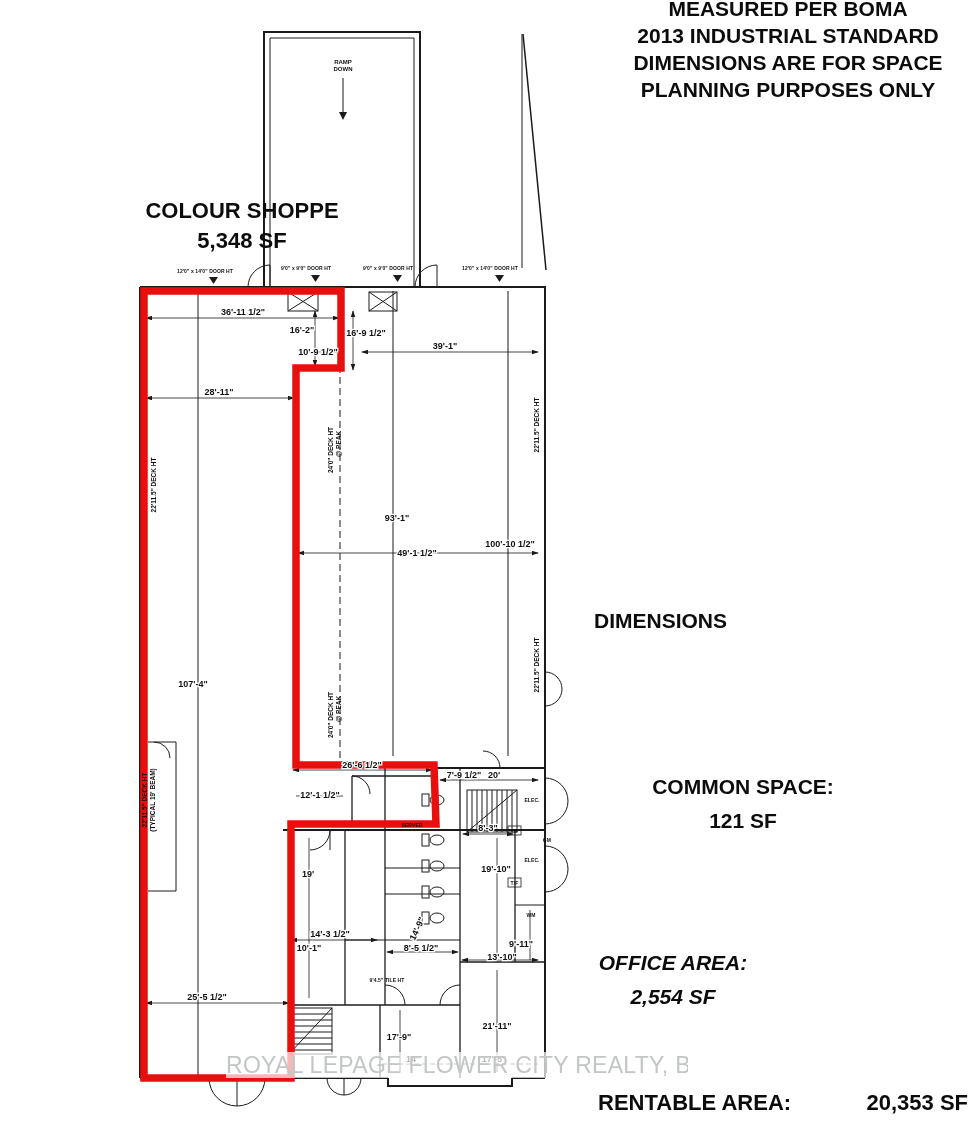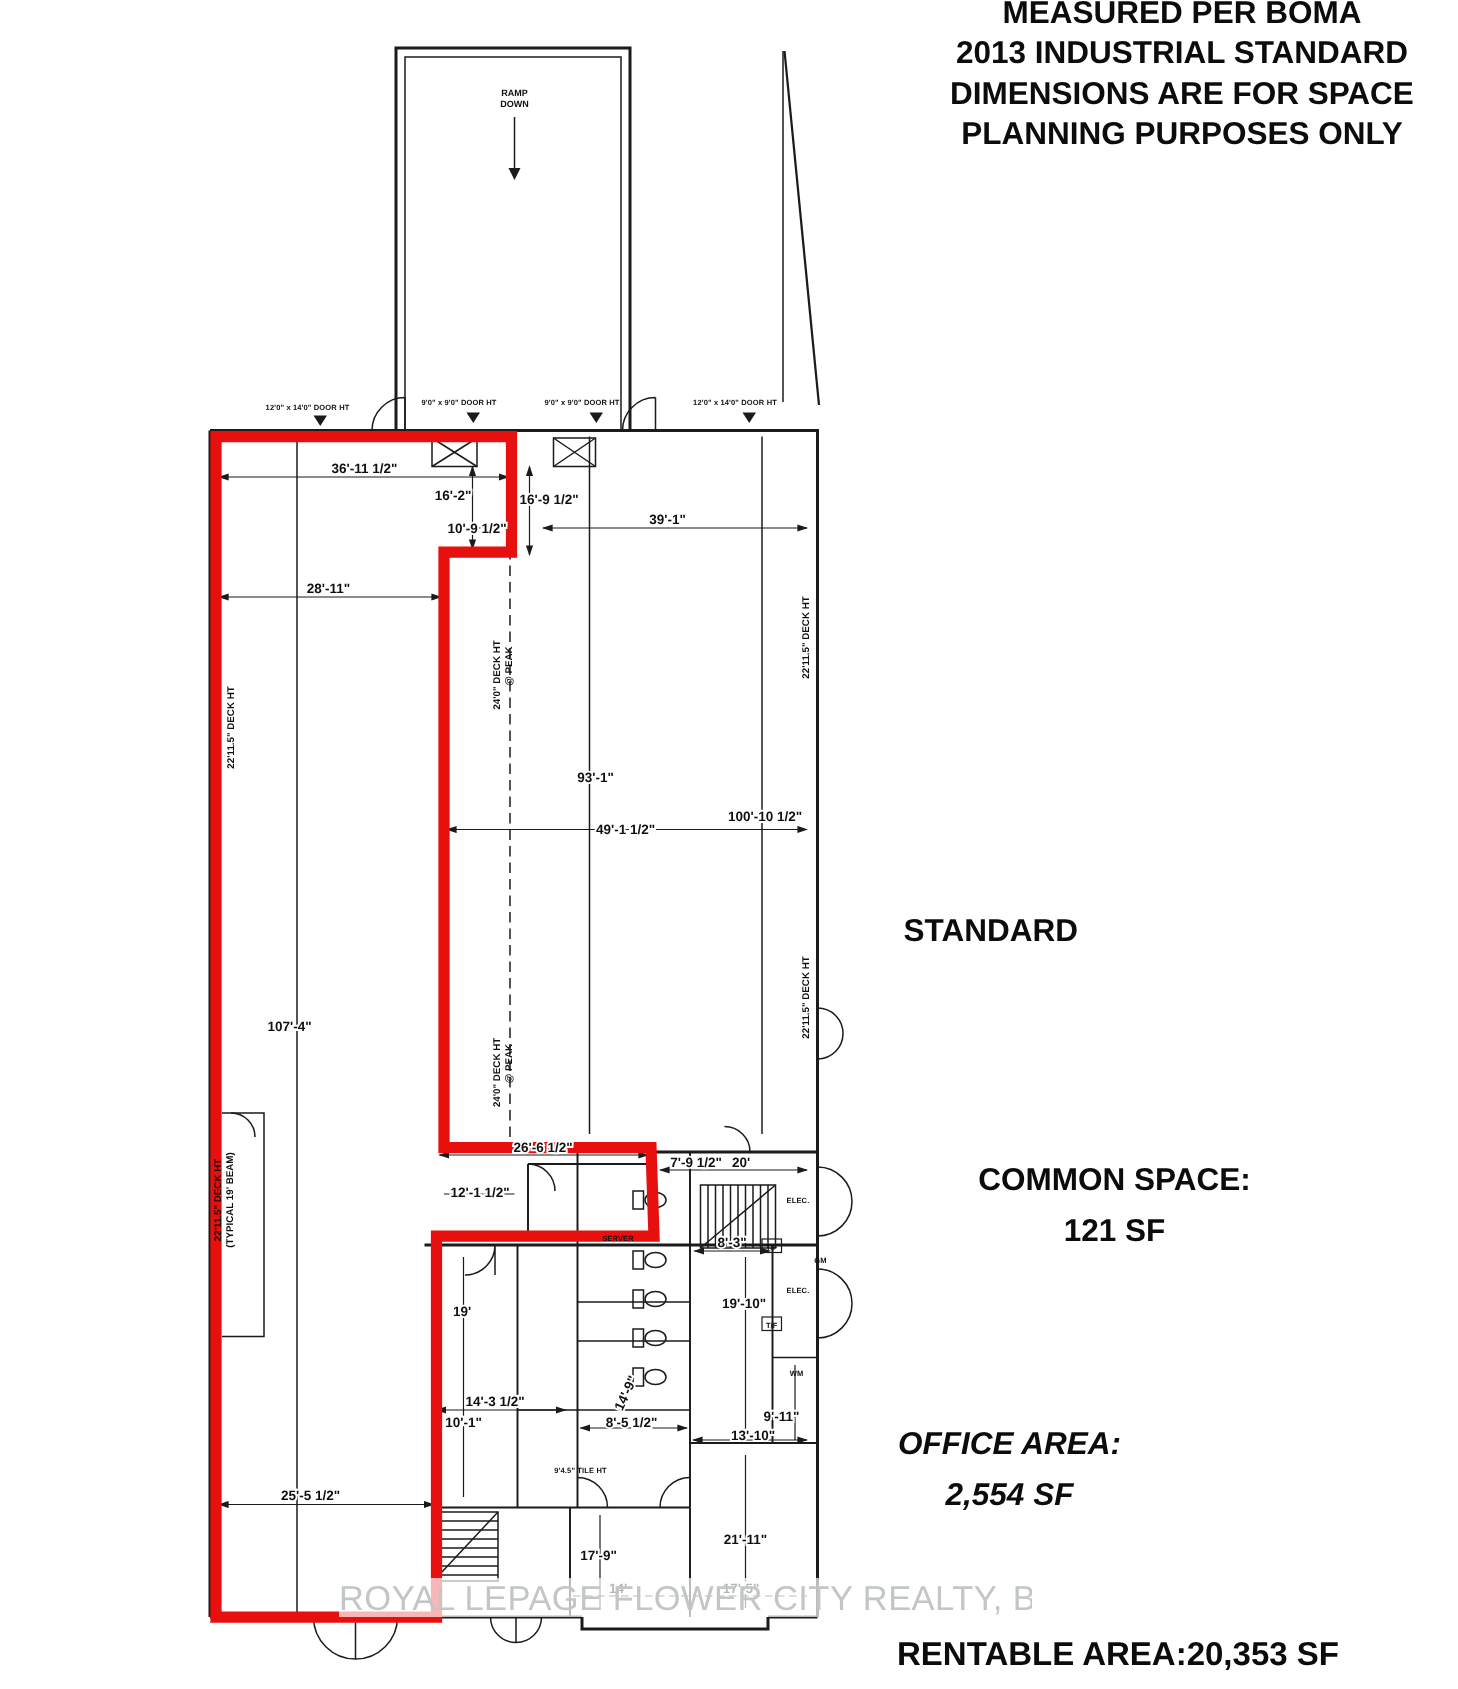--- a/index.html
+++ b/index.html
@@ -10,21 +10,21 @@
   svg{position:absolute;left:0;top:0;}
   svg text{font-family:"Liberation Sans",sans-serif;fill:#101010;}
   .dim{font-size:9px;font-weight:bold;paint-order:stroke;stroke:#ffffff;stroke-width:2.5px;}
   .tiny{font-size:5px;font-weight:bold;letter-spacing:.1px;}
   .deck{font-size:6.5px;font-weight:bold;}
   .ramp{font-size:6px;font-weight:bold;}
   #watermark{position:absolute;left:226px;top:1052px;width:462px;height:26px;line-height:26px;
              font-size:23px;letter-spacing:.3px;color:#c2c6c6;background:rgba(255,255,255,.7);
              white-space:nowrap;overflow:hidden;font-weight:normal;}
   #rentable-row{position:absolute;left:598px;top:1090px;width:370px;display:flex;
-                font-weight:bold;font-size:22px;}
+                justify-content:space-between;font-weight:bold;font-size:22px;}
   #notes{position:absolute;left:606px;top:-5px;width:364px;text-align:center;font-weight:bold;
          font-size:21px;line-height:27px;}
   #notes .block2{}
 </style>
 </head>
 <body>
 
 <div id="stage">
 
   <svg width="972" height="1126" viewBox="0 0 972 1126">
@@ -236,23 +236,27 @@
     <div class="block1">
       <div>MEASURED PER BOMA</div>
       <div>2013 INDUSTRIAL STANDARD</div>
     </div>
     <div class="block2">
       <div>DIMENSIONS ARE FOR SPACE</div>
       <div>PLANNING PURPOSES ONLY</div>
     </div>
   </div>
 
+  <div class="biglabel" style="left:128px;top:196px;width:228px;font-size:22px;line-height:30px;">
+    <div>COLOUR SHOPPE</div>
+    <div>5,348 SF</div>
+  </div>
 
   <div class="biglabel" style="left:573px;top:604px;width:175px;font-size:21px;line-height:34px;">
-    <div>STANDARD</div>
+    <div>DIMENSIONS</div>
   </div>
 
   <div class="biglabel" style="left:638px;top:770px;width:210px;font-size:21px;line-height:34px;">
     <div>COMMON SPACE:</div>
     <div>121 SF</div>
   </div>
 
   <div class="biglabel" style="left:583px;top:946px;width:180px;font-size:21px;line-height:34px;font-style:italic;">
     <div>OFFICE AREA:</div>
     <div>2,554 SF</div>

